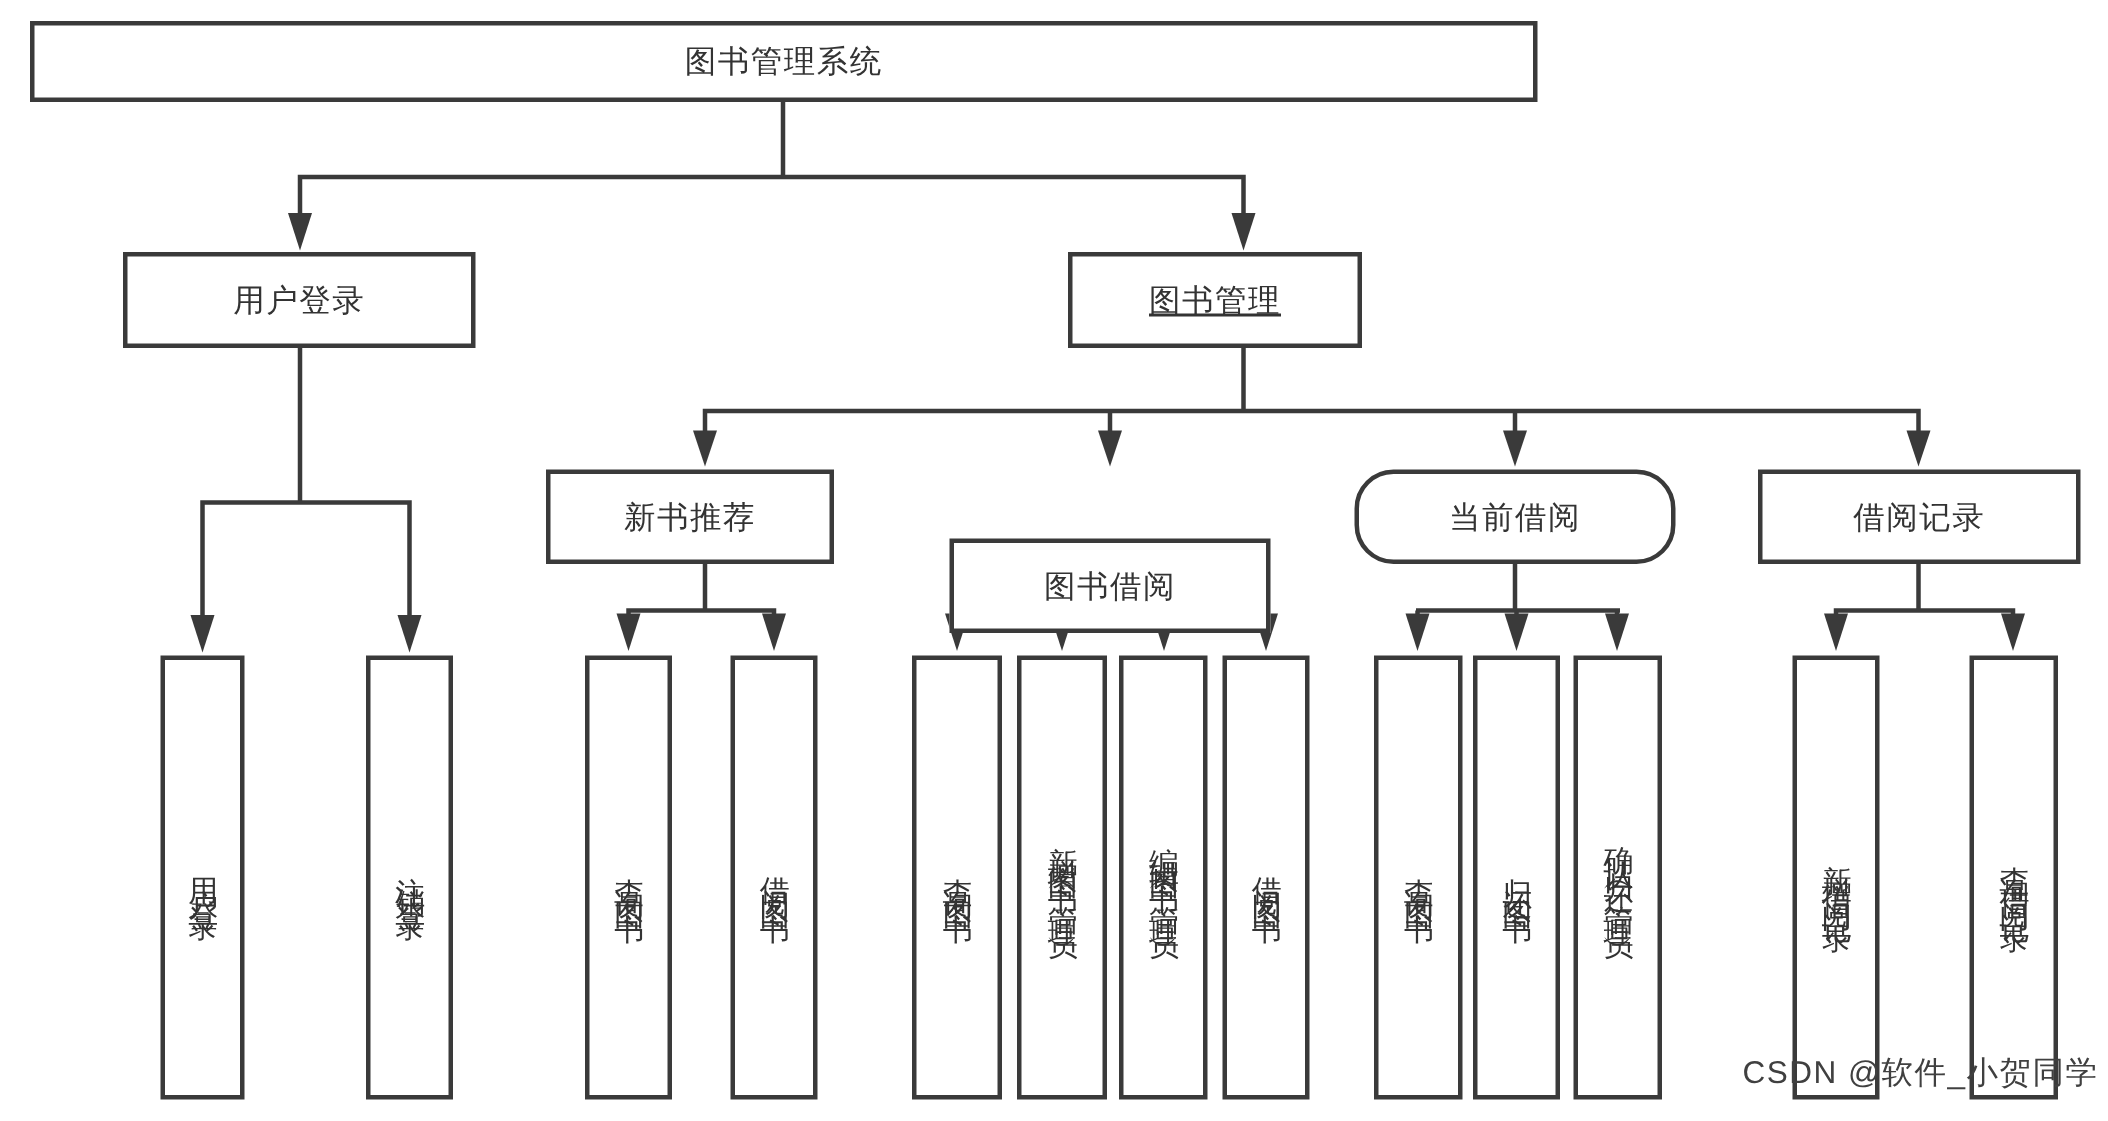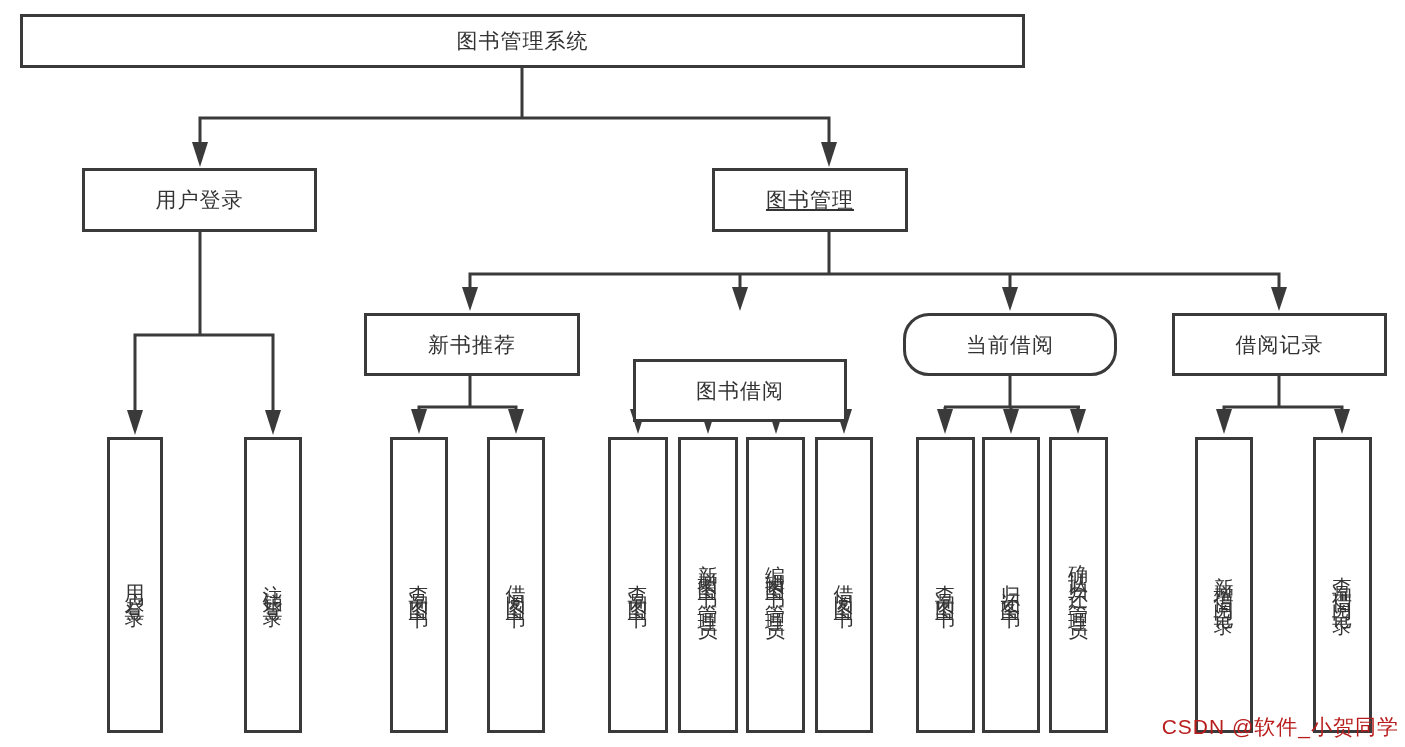--- a/index.html
+++ b/index.html
@@ -13,22 +13,22 @@
     border:3px solid #3a3a3a;color:#333333;z-index:2;
     display:flex;align-items:center;justify-content:center;
   }
   .hbox{font-size:21px;letter-spacing:1px;white-space:nowrap;}
   .vbox{font-size:20px;}
   .vbox .vtext{
     writing-mode:vertical-rl;text-orientation:mixed;
     letter-spacing:8px;line-height:1;white-space:nowrap;
   }
   .watermark{
-    position:absolute;right:6px;bottom:6px;z-index:3;
-    font-size:21px;color:#b91c1c;letter-spacing:1px;white-space:nowrap;
+    position:absolute;right:6px;bottom:18px;z-index:3;
+    font-size:21px;color:#404040;letter-spacing:1px;white-space:nowrap;
   }
 </style>
 </head>
 <body>
 
 <div class="canvas">
 
   <svg class="wires" width="1405" height="747" viewBox="0 0 1405 747">
     <g stroke="#3a3a3a" stroke-width="3" fill="none">
 
@@ -94,21 +94,21 @@
     <span>图书管理系统</span>
   </div>
 
   <div class="node hbox" style="left:82px;top:168px;width:235px;height:64px;">
     <span>用户登录</span>
   </div>
   <div class="node hbox" style="left:712px;top:168px;width:196px;height:64px;text-decoration:underline;">
     <span>图书管理</span>
   </div>
 
-  <div class="node hbox" style="left:364px;top:313px;width:216px;height:63px;">
+  <div class="node hbox" style="left:364px;top:313px;width:192px;height:63px;">
     <span>新书推荐</span>
   </div>
   <div class="node hbox" style="left:633px;top:313px;width:214px;height:63px;margin-top:46px;">
     <span>图书借阅</span>
   </div>
   <div class="node hbox" style="left:903px;top:313px;width:214px;height:63px;border-radius:26px;">
     <span>当前借阅</span>
   </div>
   <div class="node hbox" style="left:1172px;top:313px;width:215px;height:63px;">
     <span>借阅记录</span>

